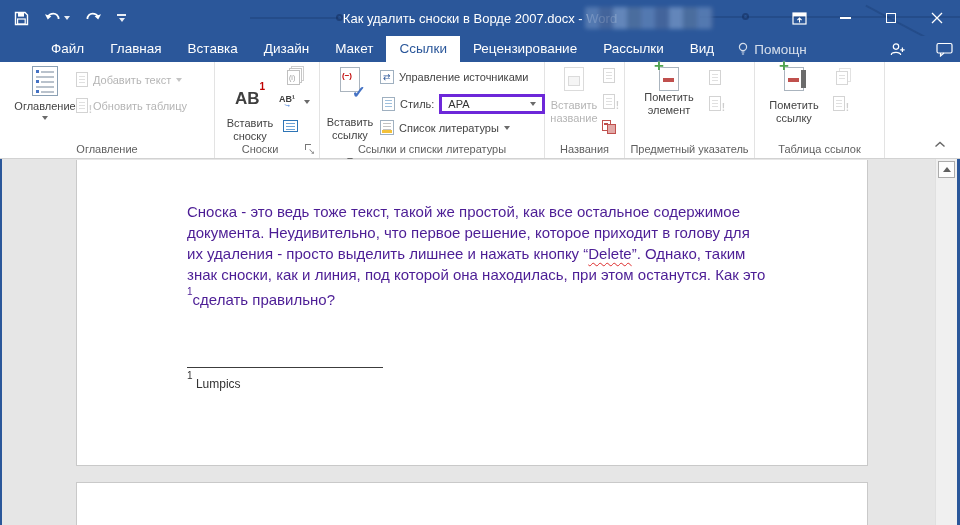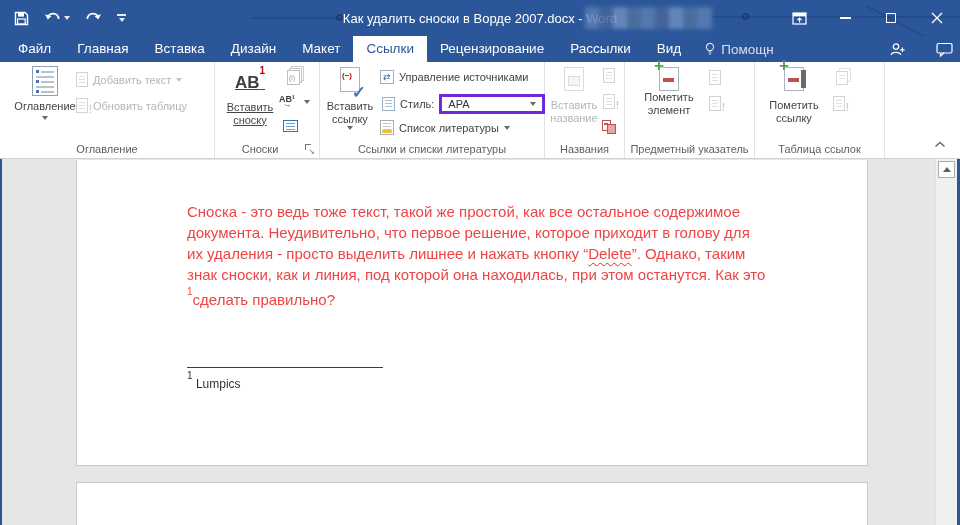--- a/index.html
+++ b/index.html
@@ -22,21 +22,21 @@
   .win-title { position:absolute; left:0; right:0; top:0; height:36px; display:flex; align-items:center; justify-content:center; font-size:13px; color:#fff; pointer-events:none; }
   .account-blur { position:absolute; left:585px; top:7px; width:128px; height:22px; border-radius:2px;
       background:repeating-linear-gradient(90deg,#5b7fb5 0 14px,#48679c 14px 28px,#6d8fc0 28px 42px,#50719f 42px 56px);
       filter:blur(2px); opacity:.85; }
   .win-controls { position:absolute; right:0; top:0; height:36px; display:flex; }
   .wc { width:46px; height:36px; display:flex; align-items:center; justify-content:center; color:#fff; font-size:13px; }
   .max-box { width:10px; height:10px; border:1.4px solid #fff; }
   .min-bar { width:11px; height:1.6px; background:#fff; }
 
   
-  .tabrow { position:relative; height:26px; background:#2b579a; display:flex; align-items:stretch; color:#fff; font-size:13.5px; }
+  .tabrow { position:relative; height:26px; background:#2b579a; display:flex; align-items:stretch; color:#fff; font-size:13.5px;padding-left:33px; }
   .tab { line-height:26px; padding:0 13px; white-space:nowrap; }
   .tab.first { margin-left:5px; }
   .tab.active { background:#fff; color:#2b579a; }
   .assistant { display:flex; align-items:center; gap:5px; padding:0 10px; color:rgba(255,255,255,.8); }
   .tabrow-icons { position:absolute; right:0; top:0; height:26px; display:flex; align-items:center; gap:30px; padding-right:6px; }
 
   
   .ribbon { position:relative; height:97px; background:#fff; border-bottom:1px solid #d2d2d2; font-size:11px; color:#444; }
   .rgroup { position:absolute; top:0; height:96px; border-right:1px solid #e3e3e3; }
   .group-label { position:absolute; bottom:3px; left:0; right:0; text-align:center; color:#5f5f5f; font-size:11px; white-space:nowrap; }
@@ -98,21 +98,21 @@
       background:repeating-linear-gradient(to bottom,#c3c3c3 0 1px,transparent 1px 3px); }
   .chev-up { position:absolute; right:14px; bottom:8px; }
 
   
   .docarea { position:relative; height:366px; background:#e6e6e6; }
   .edge { position:absolute; top:0; bottom:0; background:#2b579a; }
   .edge.l { left:0; width:2px; } .edge.r { right:0; width:3px; }
   .page { position:absolute; left:76px; width:792px; background:#fff; border:1px solid #c9c9c9; }
   .page.p1 { top:1px; height:306px; border-top:none; }
   .page.p2 { top:323px; height:43px; border-bottom:none; }
-  .doctext { position:absolute; left:110px; top:41px; font-size:15px; line-height:21px; color:#ef4444; white-space:nowrap; }
+  .doctext { position:absolute; left:110px; top:41px; font-size:15px; line-height:21px; color:#4c1d95; white-space:nowrap; }
   .doctext sup, .fnote sup { font-size:10px; position:relative; top:-4px; }
   .squig { text-decoration:underline wavy #dd2b2b; text-decoration-thickness:1px; text-underline-offset:3px; }
   .fsep { position:absolute; left:110px; top:207px; width:196px; border-top:1.2px solid #3c3c3c; }
   .fnote { position:absolute; left:110px; top:214px; font-size:12px; color:#333; }
   .vscroll { position:absolute; right:3px; top:0; bottom:0; width:22px; background:#f0f0f0; border-left:1px solid #e0e0e0; }
   .scrollbtn { position:absolute; top:2px; left:2px; width:17px; height:17px; background:#fdfdfd; border:1px solid #ababab; display:flex; align-items:center; justify-content:center; }
   .tri-up { width:0; height:0; border-left:4px solid transparent; border-right:4px solid transparent; border-bottom:5px solid #606060; }
 </style>
 </head>
 <body>
@@ -239,40 +239,40 @@
       <span class="caret" style="border-top-color:#c4c4c4;"></span>
     </div>
     <div class="srow dis" style="left:76px;top:36px;">
       <span class="pg pg-excl dis-ico"></span>
       <span>Обновить таблицу</span>
     </div>
     <div class="group-label">Оглавление</div>
   </div>
 
   <div class="rgroup" style="left:215px;width:105px;">
-    <div class="bigbtn" style="left:5px;top:6px;width:60px;text-decoration:underline;">
+    <div class="bigbtn" style="left:5px;top:22px;width:60px;">
       <span class="ab-ico">AB<sup>1</sup></span>
       <span style="margin-top:8px;">Вставить сноску</span>
     </div>
     <div class="srow" style="left:68px;top:4px;">
       <span class="endnote-ico"></span>
     </div>
     <div class="srow" style="left:64px;top:32px;">
       <span class="nextfn"></span>
       <span class="caret"></span>
     </div>
     <div class="srow" style="left:68px;top:58px;">
       <span class="shownotes"></span>
     </div>
     <span class="launcher"></span>
     <div class="group-label" style="padding-right:14px;">Сноски</div>
   </div>
 
   <div class="rgroup" style="left:320px;width:225px;">
-    <div class="bigbtn" style="left:2px;top:5px;width:56px;">
+    <div class="bigbtn" style="left:2px;top:5px;width:56px;gap:16px;">
       <span class="cite-ico"></span>
       <span style="margin-top:8px;">Вставить ссылку</span>
         <span class="caret"></span>
     </div>
     <div class="srow" style="left:60px;top:8px;">
       <span class="msrc"></span>
       <span>Управление источниками</span>
     </div>
     <div class="srow" style="left:60px;top:32px;">
       <span class="style-ico"></span>

